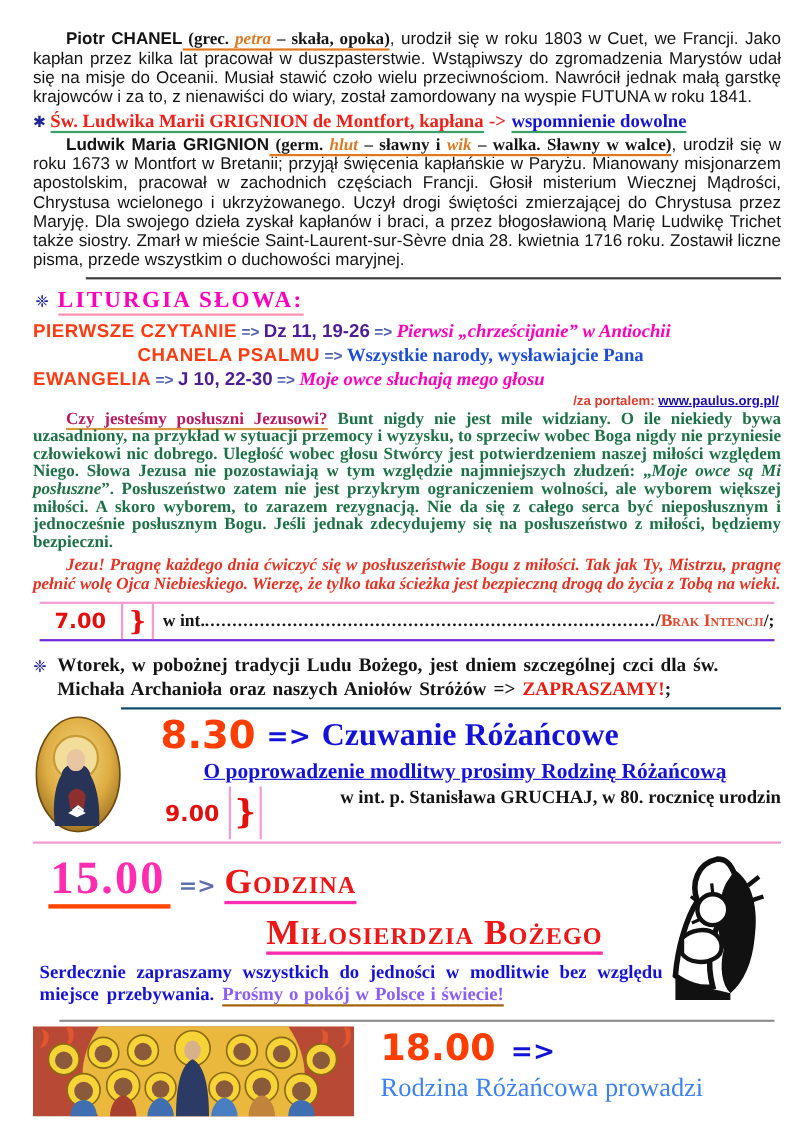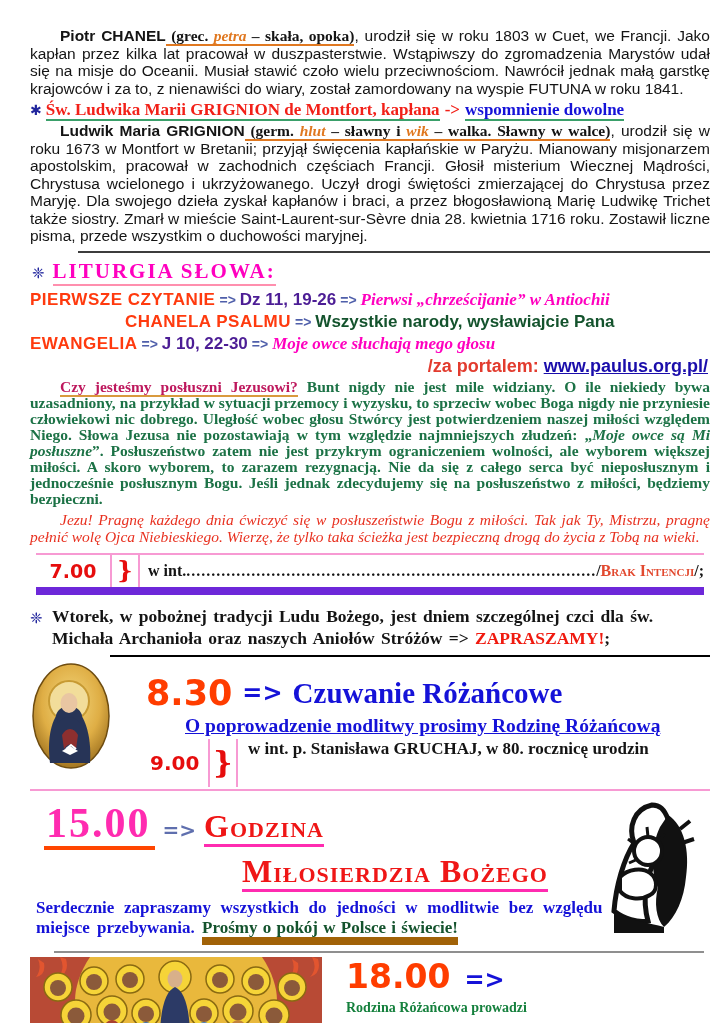--- a/index.html
+++ b/index.html
@@ -30,97 +30,97 @@
   .hr-dark{border:none;border-top:2px solid #3c3c3c;margin:6px 0 6px 48px;}
   
   .lit-head{font-family:"Liberation Serif",serif;font-weight:bold;font-size:21px;letter-spacing:2px;margin:4px 0 6px 2px;}
   .bullet-flower{color:#20259d;font-size:15px;letter-spacing:0;margin-right:8px;font-family:"DejaVu Sans",sans-serif;}
   .lit-title{color:#ff00bf;border-bottom:2px solid #ff8fae;padding-bottom:1px;}
   .reading{font-size:17px;line-height:20px;margin:2px 0;}
   .r-label{font-family:"Liberation Sans",sans-serif;font-weight:bold;color:#ff3a0e;letter-spacing:.5px;}
   .r-arrow{color:#4f5faa;font-weight:bold;font-size:14px;margin:0 4px;}
   .r-ref{font-family:Liberation Sans, sans-serif;font-weight:bold;color:#4c1d95;}
   .r-title-it{font-family:"Liberation Serif",serif;font-weight:bold;font-style:italic;color:#ff00bf;}
-  .r-title{font-family:Liberation Sans, sans-serif;font-weight:bold;color:#14532d;text-align:center;}
+  .r-title{font-family:Liberation Serif, serif;font-weight:bold;color:#1d4ed8;text-align:center;}
   .indent95{margin-left:95px;}
-  .source-line{text-align:right;font-size:18px;font-weight:bold;margin:1px 2px 1px 0;}
+  .source-line{text-align:right;font-size:12px;font-weight:bold;margin:1px 2px 1px 0;}
   .source-prefix{color:#e23b2e;}
   .source-link{color:#1a0dab;text-decoration:underline;}
   
   .reflection{
     font-family:"Liberation Serif",serif;font-weight:bold;color:#1c7246;
     font-size:15.5px;line-height:16px;text-align:justify;text-indent:30px;margin:2px 0 0 0;
   }
   .refl-lead{color:#be185d;border-bottom:2px solid #d99a3d;}
   .refl-quote{font-style:italic;}
   .prayer{
-    font-family:"Liberation Serif",serif;font-weight:normal;font-style:italic;color:#e83120;
+    font-family:"Liberation Serif",serif;font-weight:bold;font-style:italic;color:#e83120;
     font-size:15.5px;line-height:17px;text-align:justify;text-indent:30px;margin:4px 0 0 0;
   }
   
   .mass-row{
     display:flex;align-items:stretch;margin:8px 6px 0 6px;
-    border-top:2px solid #f79ad3;border-bottom:8px solid #6d28d9;height:32px;
+    border-top:2px solid #f79ad3;border-bottom:2px solid #6d28d9;height:32px;
   }
   .m-time{width:74px;display:flex;align-items:center;justify-content:center;
     font-family:"DejaVu Sans",sans-serif;font-weight:bold;font-size:19px;color:#e60d0d;}
   .vline{width:2px;background:#f79ad3;}
   .m-brace{width:26px;display:flex;align-items:center;justify-content:center;
     color:#e60d0d;font-family:"DejaVu Serif",serif;font-size:24px;font-weight:bold;}
   .m-body{flex:1;display:flex;align-items:center;overflow:hidden;
     font-family:"Liberation Serif",serif;font-weight:bold;font-size:16px;color:#141414;padding-left:8px;}
   .m-dots{flex:1;overflow:hidden;white-space:nowrap;letter-spacing:1px;color:#141414;}
   .m-brak{color:#e2492f;font-variant:small-caps;}
   
   .tuesday{
     position:relative;font-family:"Liberation Serif",serif;font-weight:bold;
     font-size:17.5px;line-height:22px;color:#141414;margin:10px 0 0 0;padding-left:22px;word-spacing:2px;
   }
   .tuesday .bullet-flower{position:absolute;left:0;top:2px;}
   .t-red{color:#f01a0f;}
   
   .rosary{position:relative;margin-top:6px;}
   .mary-icon{position:absolute;left:2px;top:8px;}
-  .rosary-inner{margin-left:80px;border-top:2px solid #000000;padding-top:16px;}
+  .rosary-inner{margin-left:80px;border-top:2px solid #0c4a6e;padding-top:4px;}
   .v-row1{white-space:nowrap;margin-left:36px;}
   .v-time{font-family:"DejaVu Sans",sans-serif;font-weight:bold;font-size:35px;color:#ff3d00;vertical-align:middle;}
   .v-arrow{font-family:"DejaVu Sans",sans-serif;font-weight:bold;font-size:24px;color:#1512d8;margin:0 10px;vertical-align:middle;}
   .v-title{font-family:"Liberation Serif",serif;font-weight:bold;font-size:29px;color:#1512d8;vertical-align:middle;}
   .v-sub{font-family:"Liberation Serif",serif;font-weight:bold;font-size:19.5px;color:#1512d8;
     text-decoration:underline;margin:2px 0 2px 75px;white-space:nowrap;}
   .row900{display:flex;align-items:stretch;margin-left:40px;height:48px;}
   .row900 .m-time{width:58px;font-size:20px;justify-content:flex-start;}
   .row900 .m-brace{font-size:30px;}
   .i-col{flex:1;font-family:"Liberation Serif",serif;font-weight:bold;font-size:17px;color:#141414;
-    display:flex;justify-content:flex-start;padding-left:10px;}
+    display:flex;justify-content:flex-end;padding-left:10px;}
   .i-line2{text-align:right;padding-right:88px;}
   .i-arrow{color:#555;}
   .rosary-bottom{border-bottom:2px solid #f79ad3;margin-top:2px;}
   
   .mercy{position:relative;margin-top:8px;min-height:148px;}
   .pieta{position:absolute;right:4px;top:0;}
   .mc-row1{white-space:nowrap;margin-left:14px;}
   .mc-time{font-family:"Liberation Serif",serif;font-weight:bold;font-size:42px;color:#ff2bb0;
     border-bottom:4px solid #ff4500;padding:0 4px 0 2px;letter-spacing:2px;}
   .mc-arrow{font-family:"DejaVu Sans",sans-serif;font-weight:bold;font-size:20px;color:#5f6fae;margin:0 8px;}
   .mc-title{font-family:"Liberation Serif",serif;font-weight:bold;font-variant:small-caps;font-size:32px;
     color:#ef1616;border-bottom:3px solid #ff2bb0;letter-spacing:1px;padding-bottom:0px;}
   .mc-row2{margin:6px 0 0 212px;}
   .mc-invite{font-family:"Liberation Serif",serif;font-weight:bold;color:#1512d8;font-size:17px;line-height:20px;
     text-align:justify;width:594px;margin:8px 0 0 6px;word-spacing:3px;}
-  .mc-green{color:#14532d;border-bottom:8px solid #a16207;word-spacing:1px;}
+  .mc-green{color:#8b5cf6;border-bottom:2px solid #a16207;word-spacing:1px;}
   .hr-gray{border:none;border-top:2px solid #8f8f8f;margin:4px 6px 4px 24px;}
   
   .evening{display:flex;margin-top:2px;}
   .pentecost{flex:0 0 auto;}
   .ev-col{flex:1;padding-left:24px;}
   .ev-row1{white-space:nowrap;}
   .ev-time{font-family:"DejaVu Sans",sans-serif;font-weight:bold;font-size:33px;color:#ff3d00;}
   .ev-arrow{font-family:"DejaVu Sans",sans-serif;font-weight:bold;font-size:24px;color:#1512d8;margin-left:14px;}
-  .ev-line1{font-family:"Liberation Serif",serif;font-weight:bold;font-size:14px;color:#15803d;margin-top:4px;}
+  .ev-line1{font-family:"Liberation Serif",serif;font-weight:normal;font-size:24px;color:#3b82f6;margin-top:4px;}
 </style>
 </head>
 <body>
 
 <div class="page">
 
   <p class="bio"><span class="bname">Piotr CHANEL</span><span class="etym"><span> (grec. </span><span class="etym-word">petra</span><span> – skała, opoka)</span></span><span>, urodził się w roku 1803 w Cuet, we Francji. Jako kapłan przez kilka lat pracował w duszpasterstwie. Wstąpiwszy do zgromadzenia Marystów udał się na misje do Oceanii. Musiał stawić czoło wielu przeciwnościom. Nawrócił jednak małą garstkę krajowców i za to, z nienawiści do wiary, został zamordowany na wyspie FUTUNA w roku 1841.</span></p>
 
   <div class="saint-header">
     <span class="bullet-star">✱</span><span class="sh-title">Św. Ludwika Marii GRIGNION de Montfort, kapłana</span><span class="sh-arrow">-&gt;</span><span class="sh-memo">wspomnienie dowolne</span>

